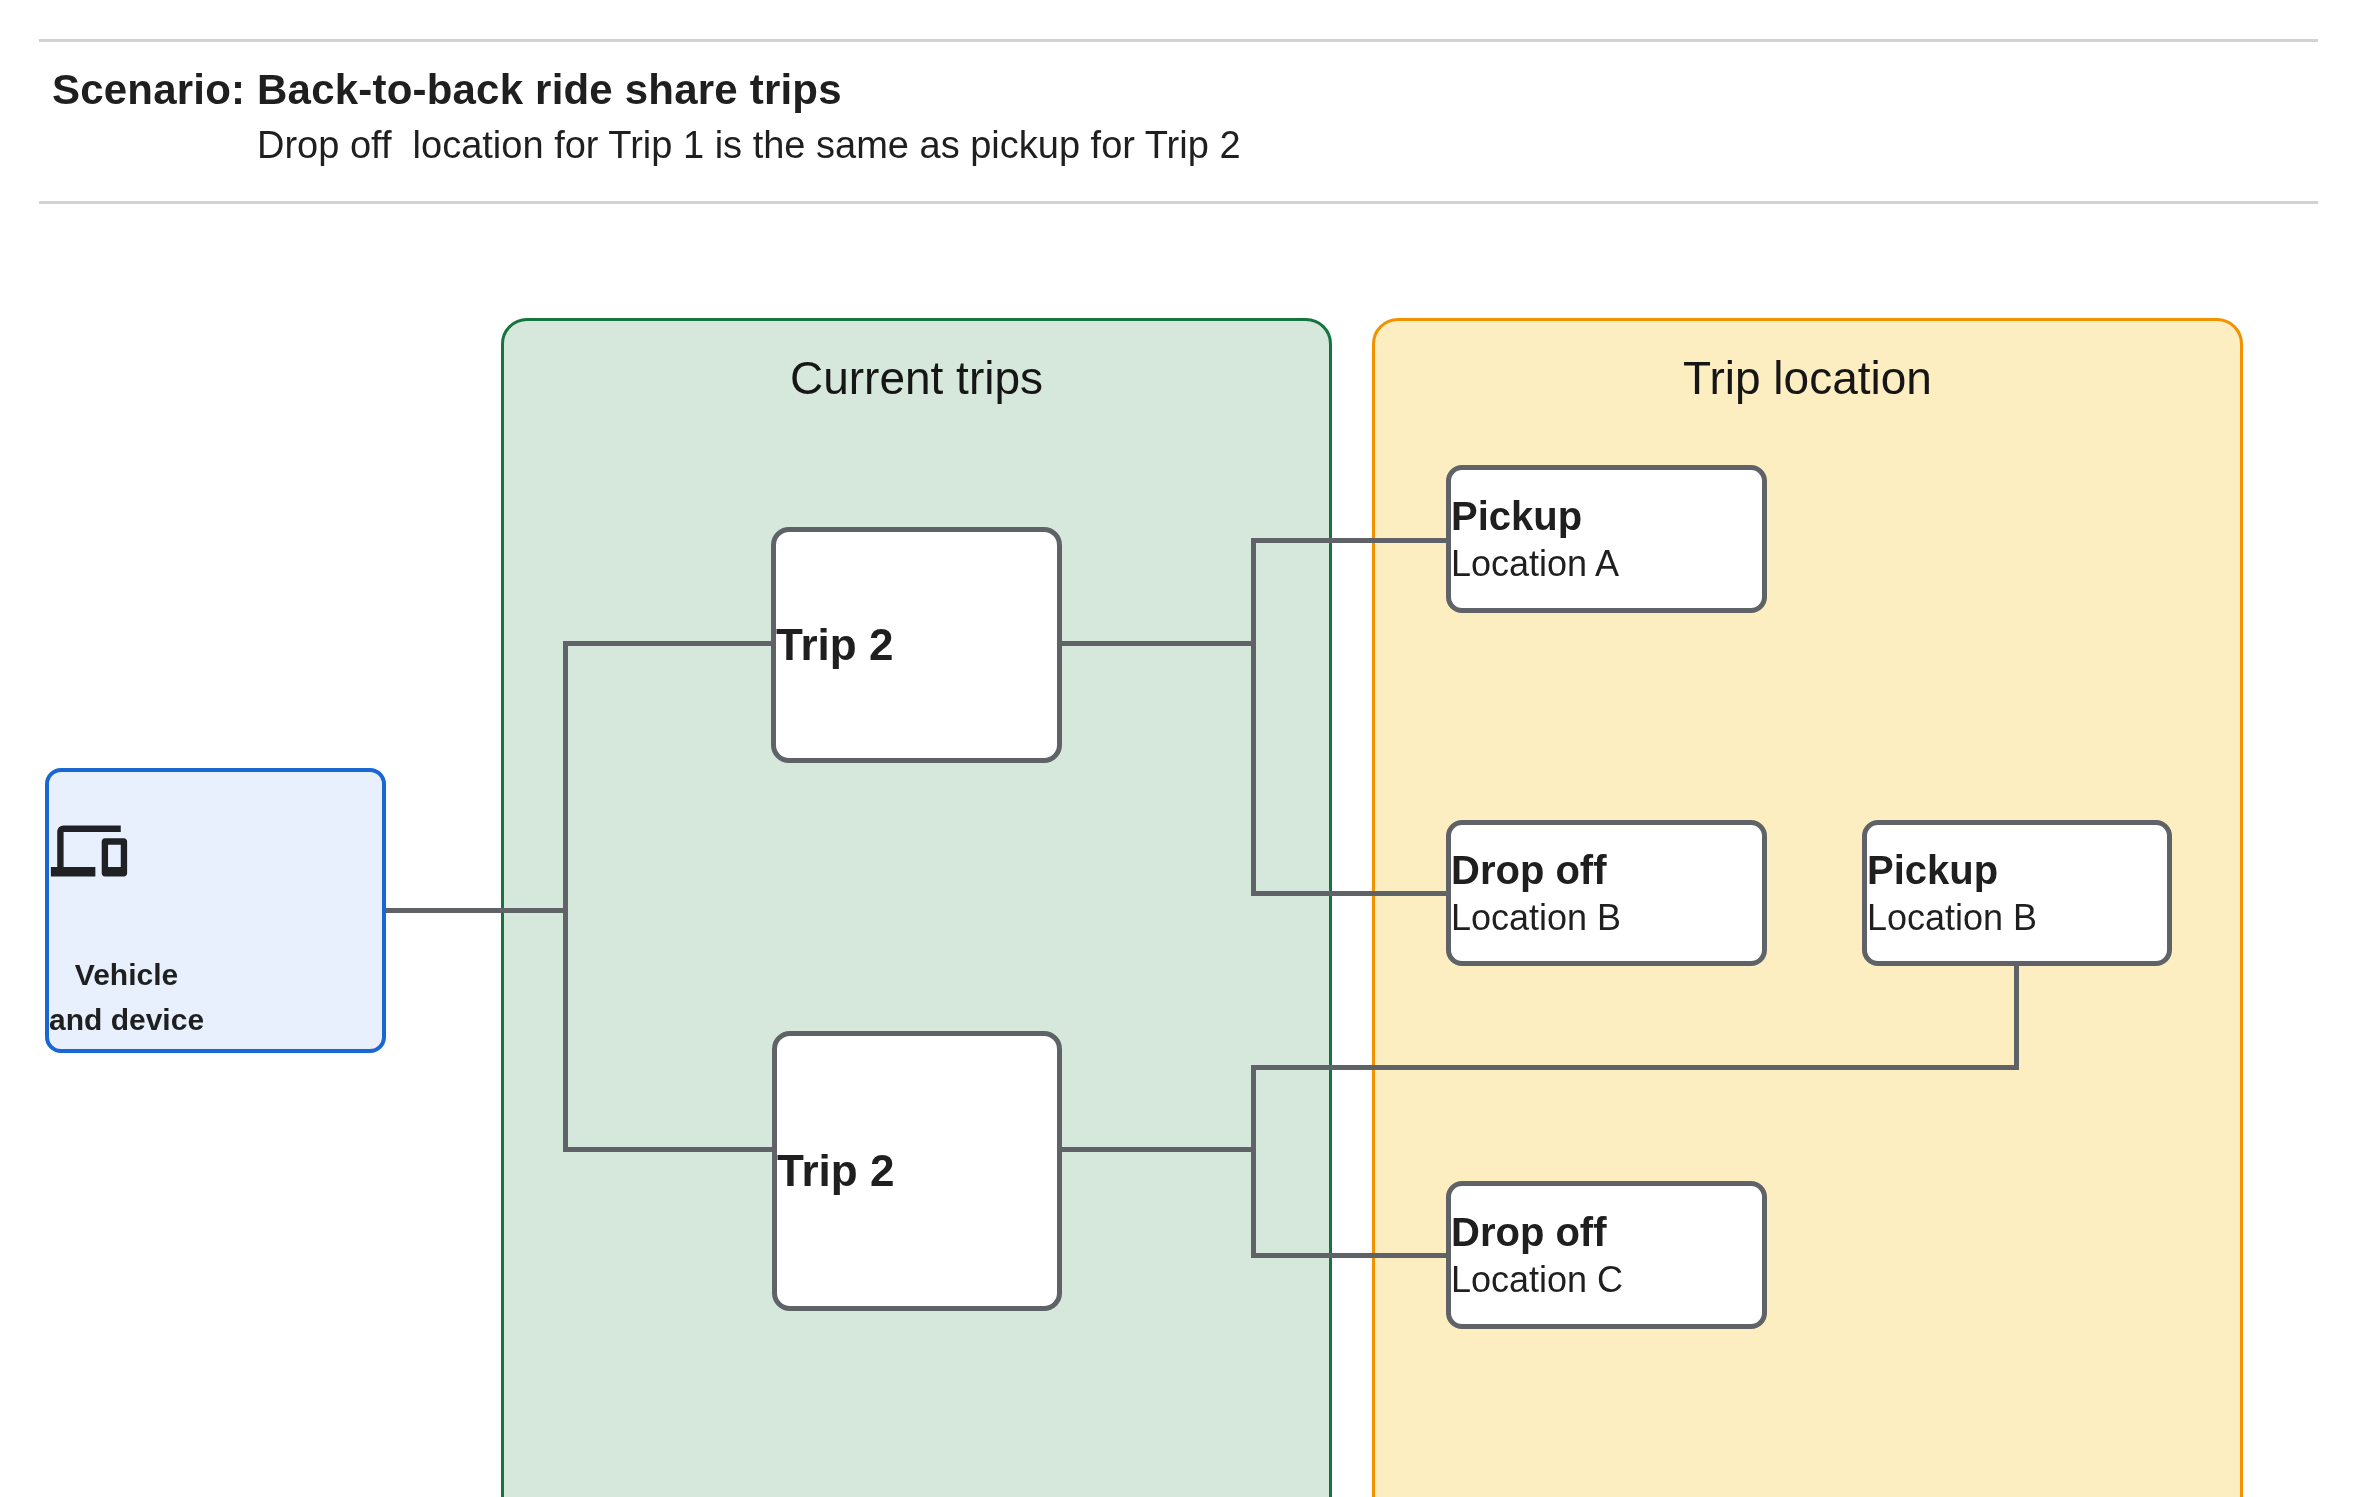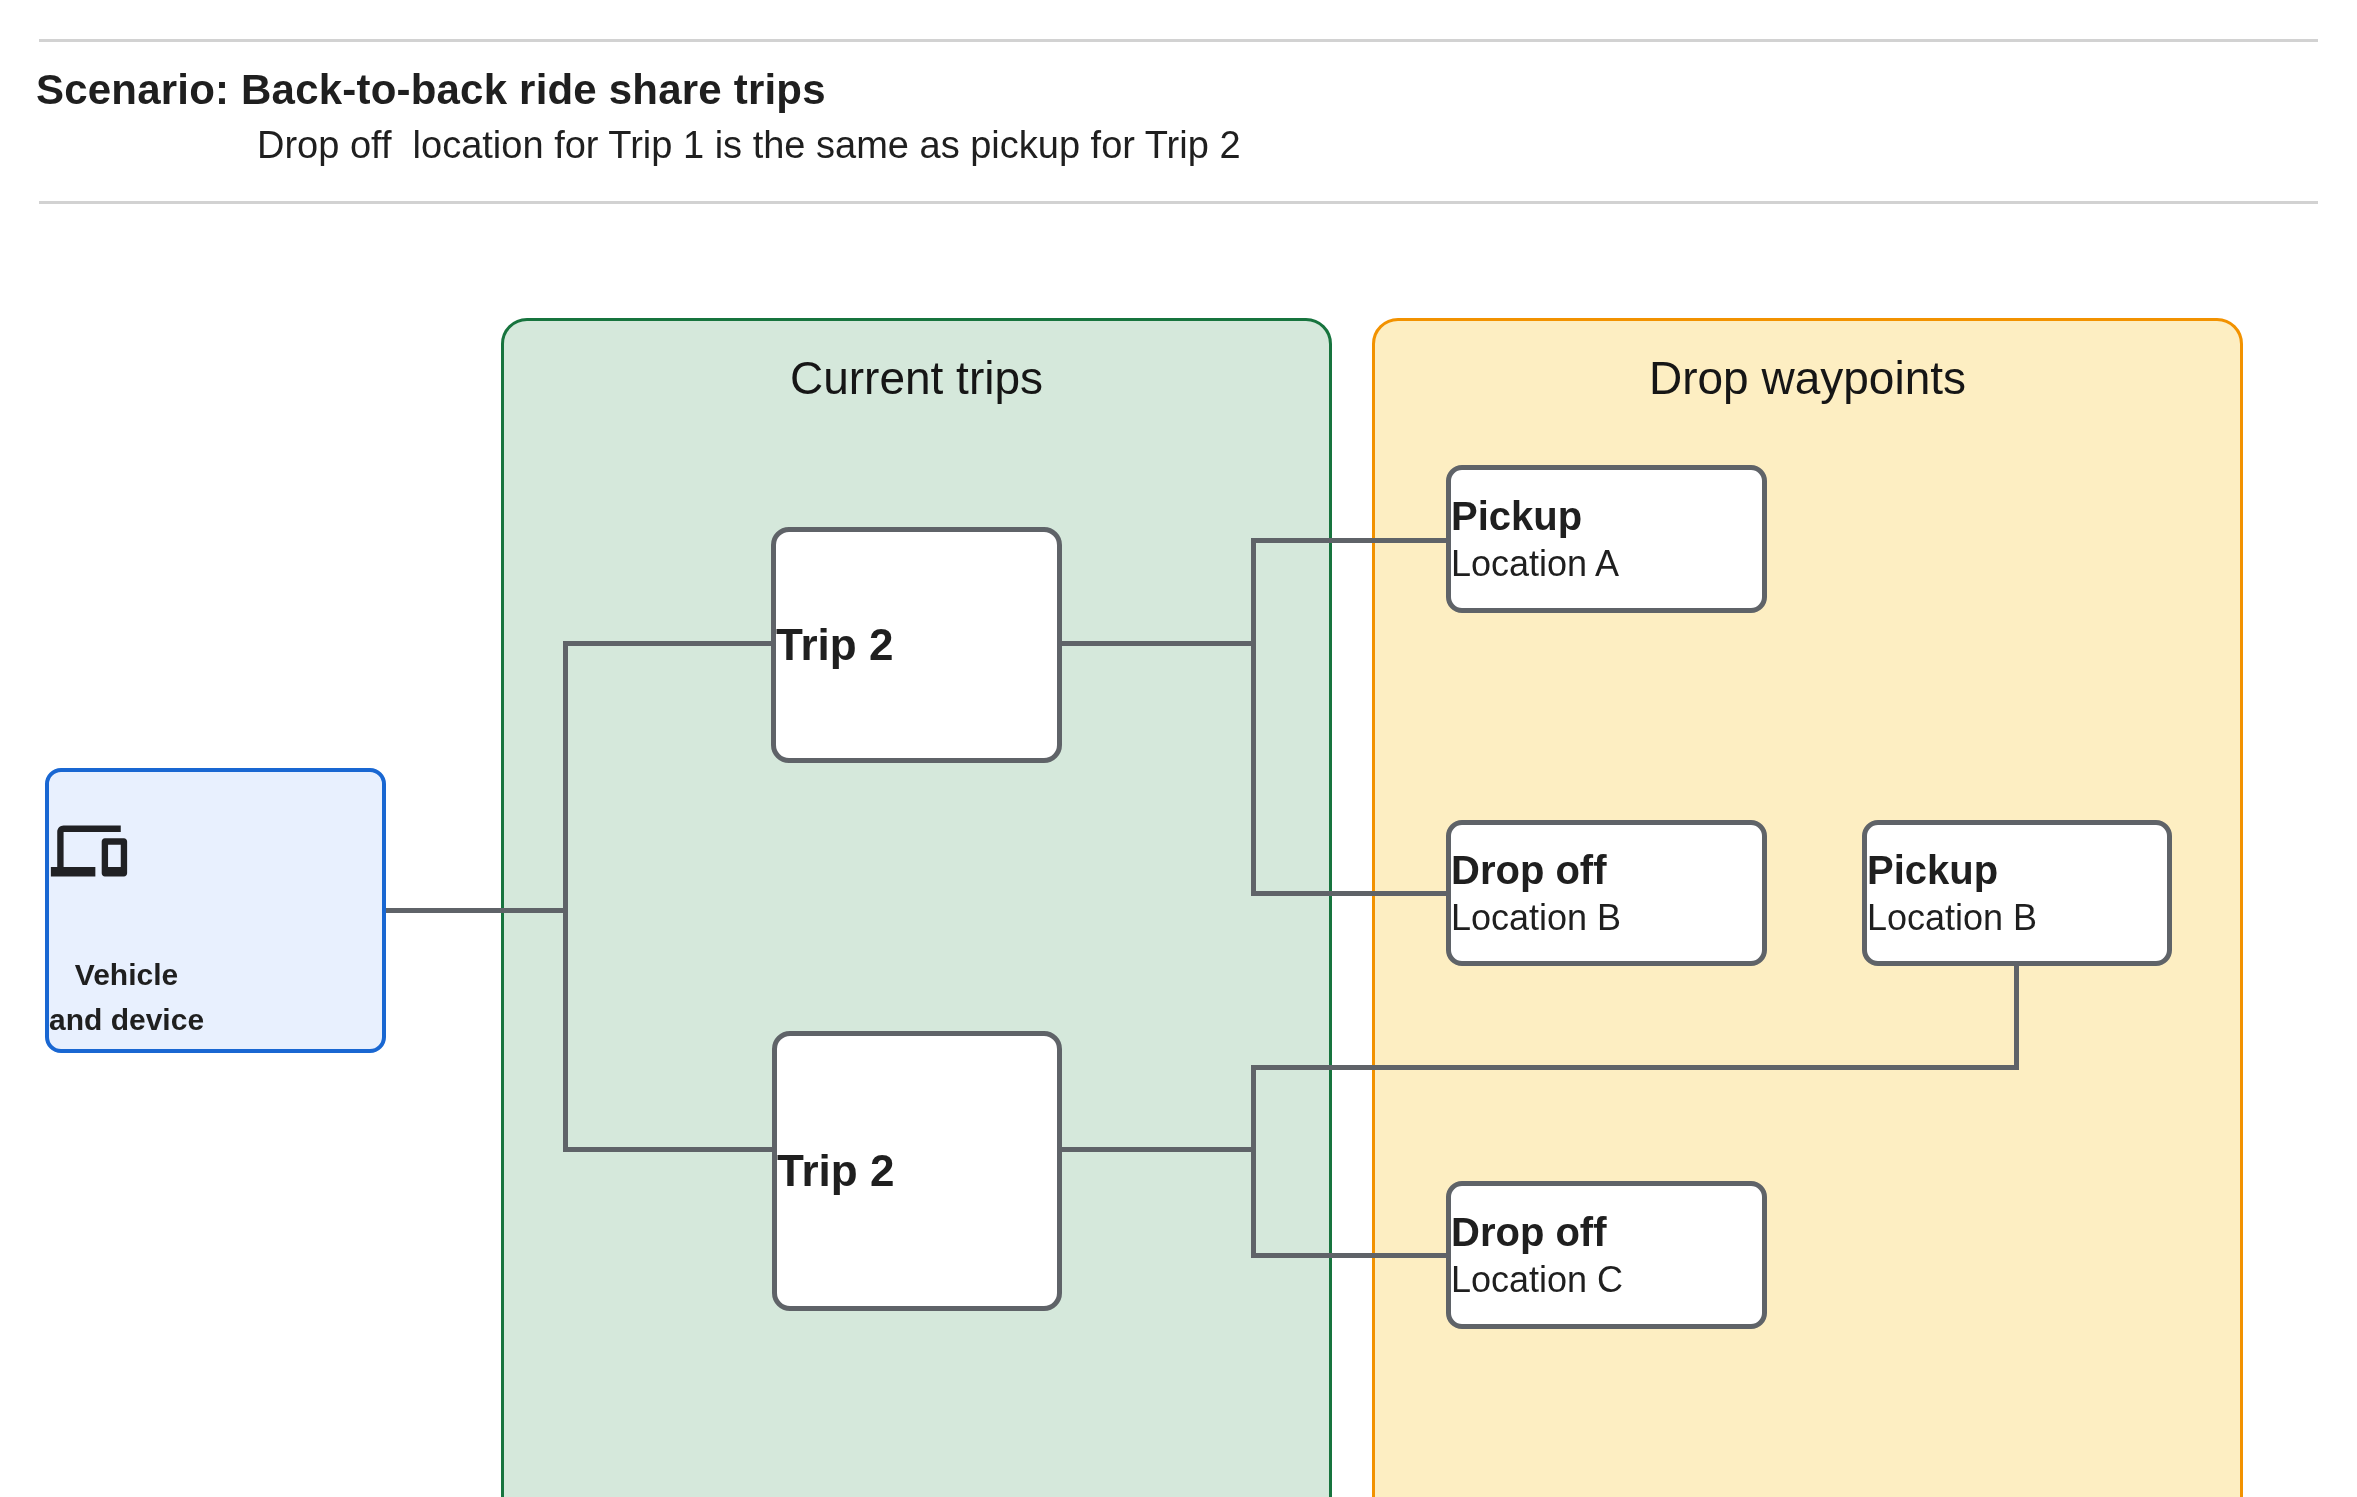--- a/index.html
+++ b/index.html
@@ -7,21 +7,21 @@
     --orange_fill:#fdeec2; --orange_border:#f29200;
     --blue_fill:#e8f0fe; --blue_border:#1967d2;
     --node_border:#5f6368; --connector:#5f6368;
     --text:#1f1f1f; --divider:#d2d2d2;
   }
   html,body{margin:0;padding:0;background:#ffffff;}
   body{font-family:"Liberation Sans","DejaVu Sans",sans-serif;color:var(--text);}
   #canvas{position:relative;width:2357px;height:1497px;background:#fff;overflow:hidden;}
 
   .divider{position:absolute;height:3px;background:var(--divider);}
-  .page-title{position:absolute;left:36px;top:66px;font-size:42px;font-weight:bold;letter-spacing:0.2px;}
+  .page-title{position:absolute;left:52px;top:66px;font-size:42px;font-weight:bold;letter-spacing:0.2px;}
   .page-subtitle{position:absolute;left:257px;top:124px;font-size:38px;font-weight:normal;white-space:pre-wrap;}
 
   .group{position:absolute;top:318px;height:1290px;border-radius:26px;box-sizing:border-box;}
   .group.green{left:501px;width:831px;background:var(--green_fill);border:3px solid var(--green_border);}
   .group.orange{left:1372px;width:871px;background:var(--orange_fill);border:3px solid var(--orange_border);}
   .group-title{margin-top:30px;text-align:center;font-size:46px;color:#161616;}
 
   .seg{position:absolute;background:var(--connector);}
 
   .node{position:absolute;box-sizing:border-box;background:#ffffff;
@@ -50,21 +50,21 @@
 
   <div class="divider" style="left:39px;top:39px;width:2279px;"></div>
   <div class="page-title">Scenario: Back-to-back ride share trips</div>
   <div class="page-subtitle">Drop off  location for Trip 1 is the same as pickup for Trip 2</div>
   <div class="divider" style="left:39px;top:201px;width:2279px;"></div>
 
   <section class="group green">
     <div class="group-title">Current trips</div>
   </section>
   <section class="group orange">
-    <div class="group-title">Drop waypoints</div>
+    <div class="group-title">Trip location</div>
   </section>
 
   <div class="seg" style="left:386px;top:908px;width:181px;height:5px;"></div>
   <div class="seg" style="left:563px;top:641px;width:5px;height:511px;"></div>
   <div class="seg" style="left:563px;top:641px;width:208px;height:5px;"></div>
   <div class="seg" style="left:563px;top:1147px;width:209px;height:5px;"></div>
   <div class="seg" style="left:1062px;top:641px;width:194px;height:5px;"></div>
   <div class="seg" style="left:1251px;top:538px;width:5px;height:358px;"></div>
   <div class="seg" style="left:1251px;top:538px;width:197px;height:5px;"></div>
   <div class="seg" style="left:1251px;top:891px;width:197px;height:5px;"></div>

